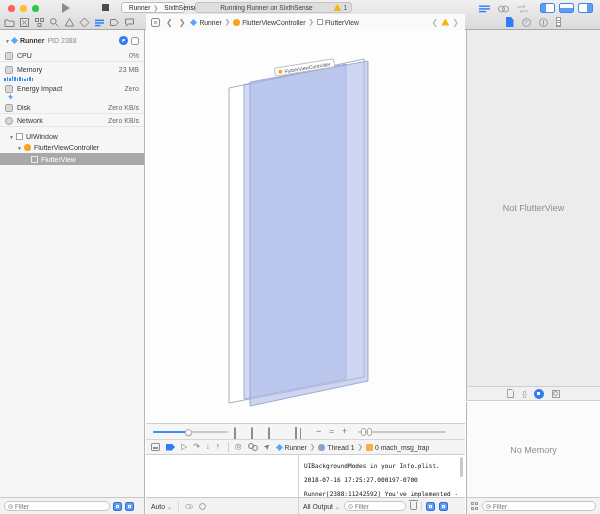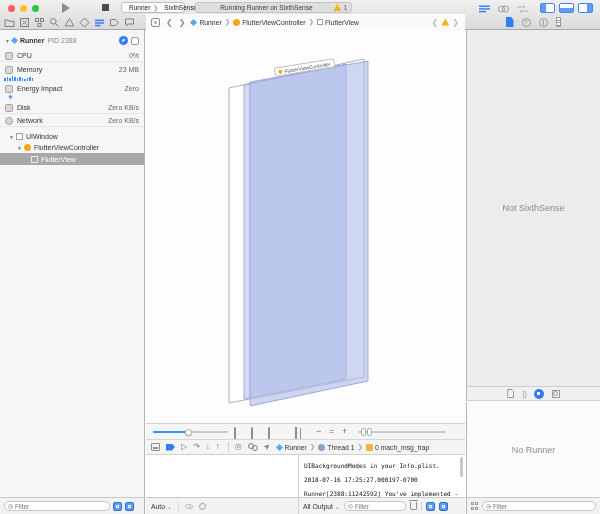--- a/index.html
+++ b/index.html
@@ -422,30 +422,30 @@
     <span class="filter-glyph"></span>
     <input placeholder="Filter" style="">
   </span>
   <span class="trash-ic"></span>
   <span style="width:1px;height:9px;background:#d6d6d6;"></span>
   <span class="bluebtn"></span>
   <span class="bluebtn"></span>
 </div>
 
 <div class="abs rpanel insp-top" style="border-left:1px solid #b5b5b5;">
-  <span class="empty-txt">Not SixthSense</span>
+  <span class="empty-txt">Not FlutterView</span>
 </div>
 <div class="abs rpanel libtabs" style="border-left:1px solid #b5b5b5;">
   <span class="doc-gray"></span>
   <span class="brace-ic"></span>
   <span class="objlib-ic"></span>
   <span class="media-ic"></span>
 </div>
 <div class="abs rpanel libbody" style="border-left:1px solid #b5b5b5;">
-  <span class="empty-txt">No Runner</span>
+  <span class="empty-txt">No Memory</span>
 </div>
 <div class="abs fbar botbar" style="left:466px;width:134px;border-left:1px solid #b5b5b5;padding-right:4px;">
   <span class="lib-grid">
       <i></i>
       <i></i>
       <i></i>
       <i></i>
     </span>
   <span class="ffield">
     <span class="filter-glyph"></span>

